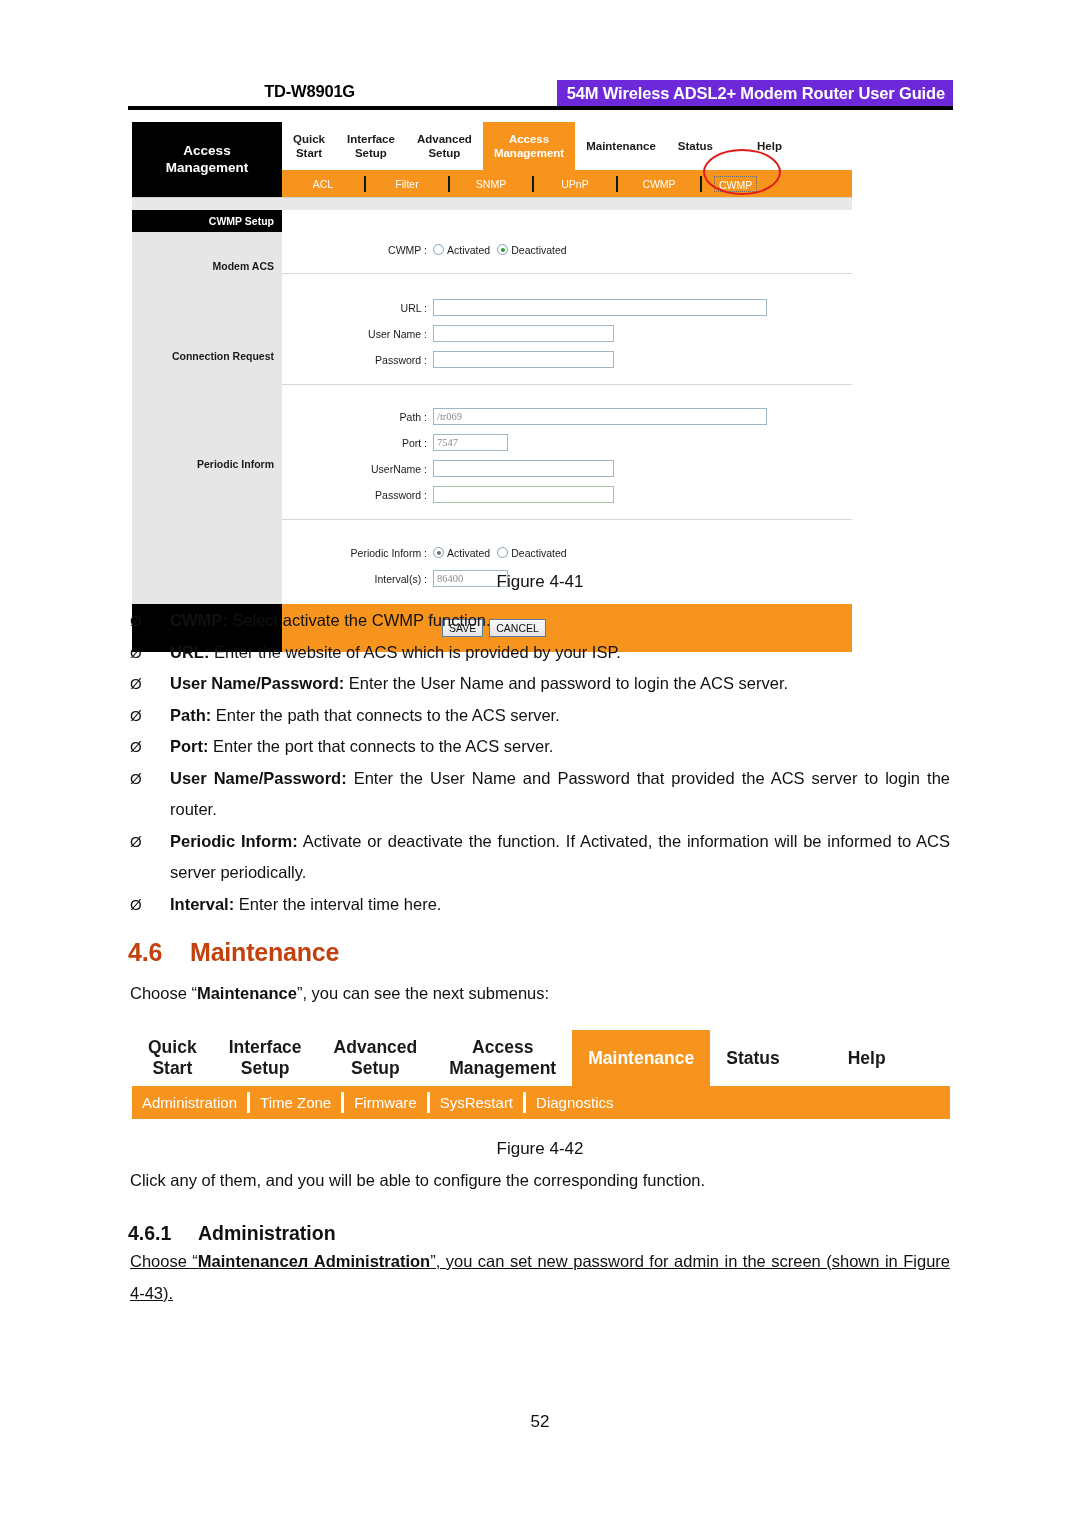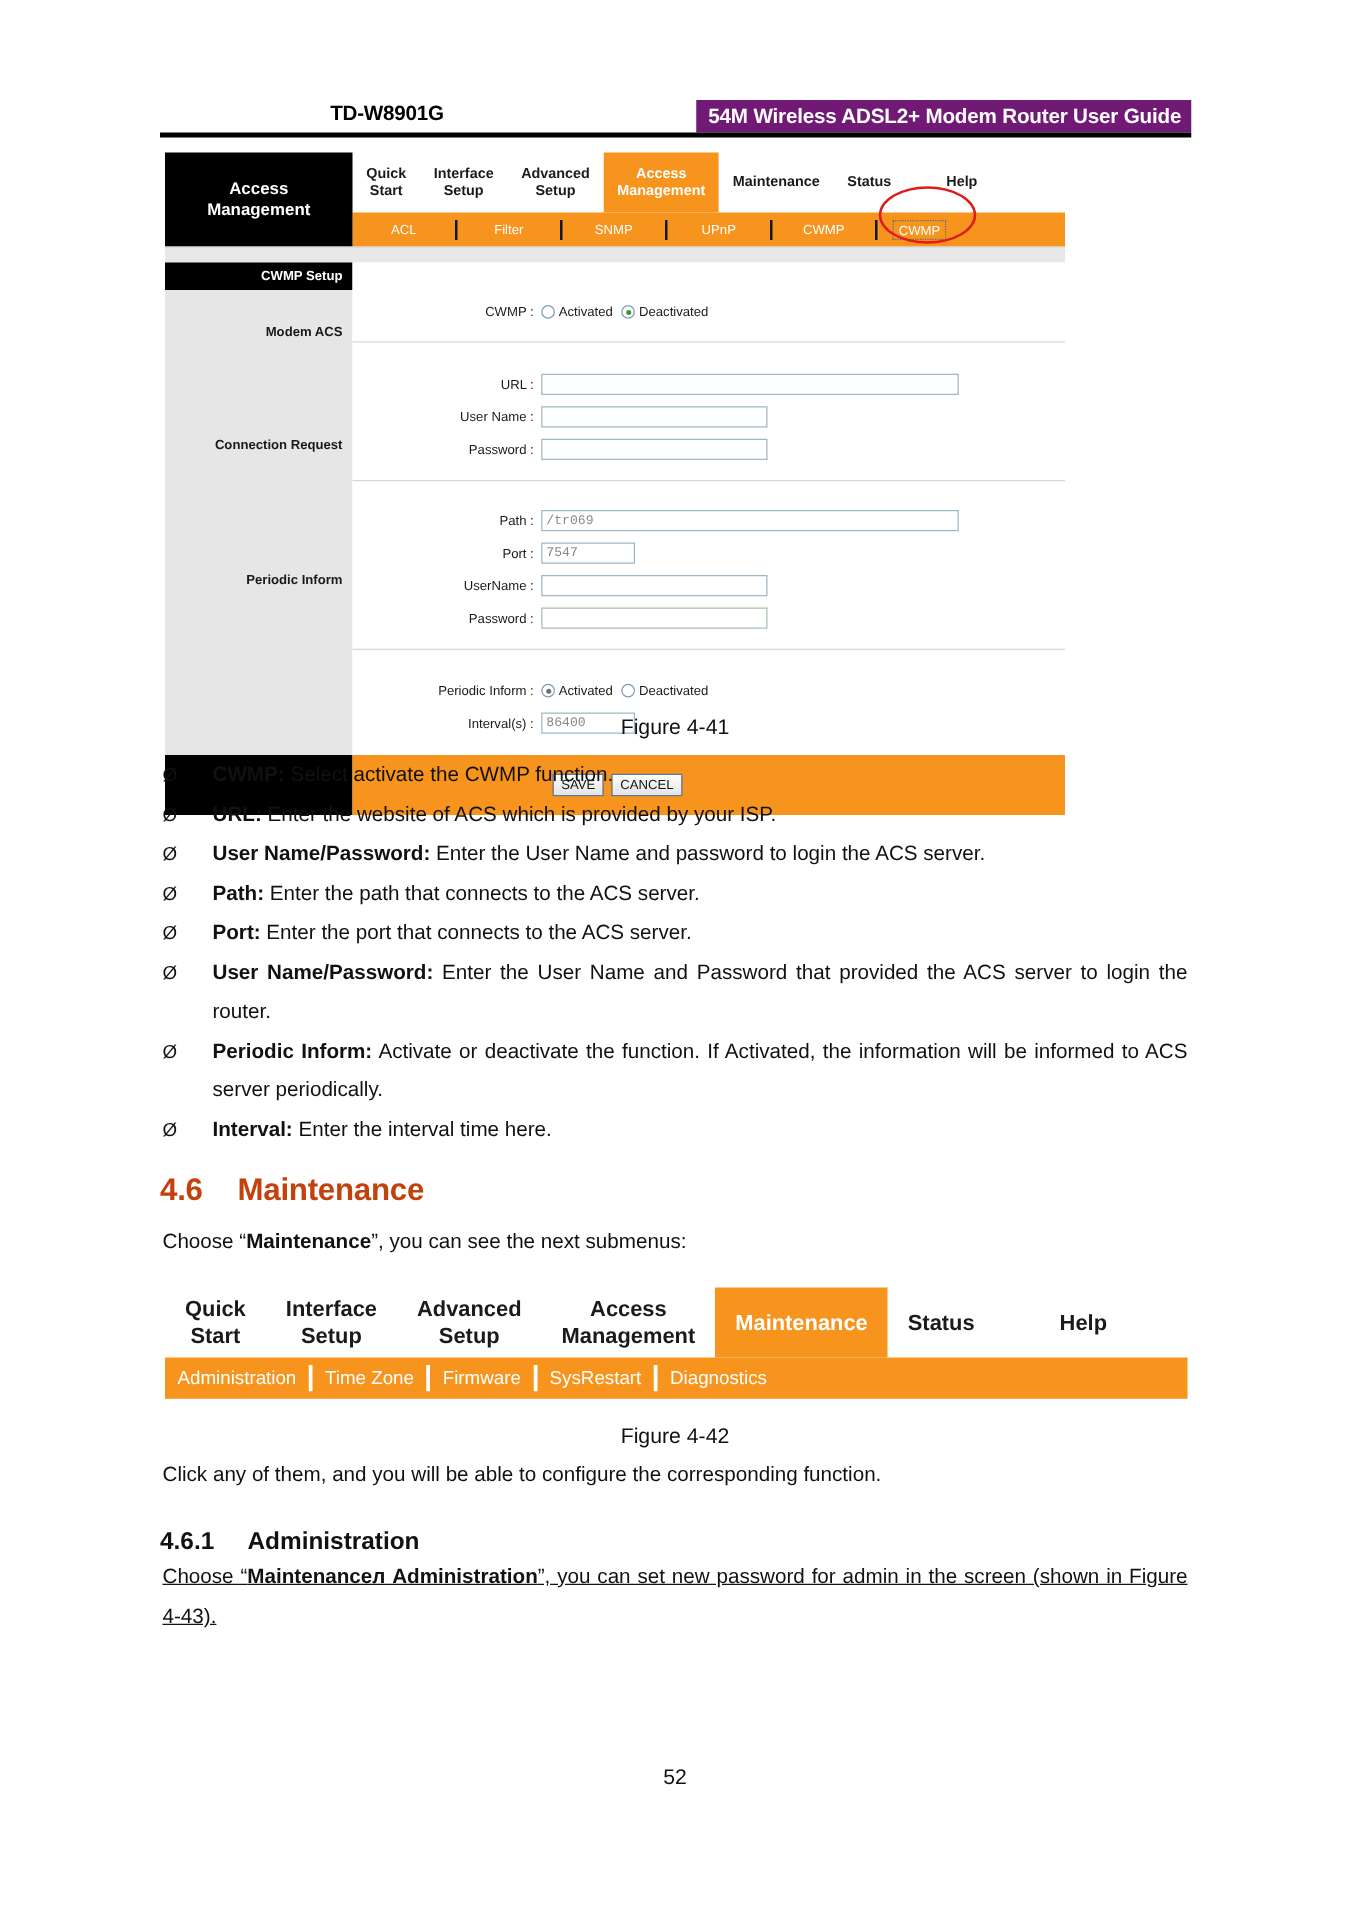--- a/index.html
+++ b/index.html
@@ -30,21 +30,21 @@
     font-weight: bold;
     color: #000;
     letter-spacing: -0.2px;
     white-space: nowrap;
   }
   .hdr-band {
     position: absolute;
     right: 0;
     top: 0;
     height: 26px;
-    background: #701a75;
+    background: #6d28d9;
     color: #fff;
     font-size: 16.5px;
     font-weight: bold;
     line-height: 26px;
     padding: 0 8px 0 10px;
     letter-spacing: -0.15px;
     white-space: nowrap;
   }
   .hdr-rule {
     position: absolute;
@@ -200,21 +200,21 @@
     margin: 0;
   }
   .txtbox {
     border: 1px solid #9fb6c4;
     background: #fff;
     height: 17px;
     font-size: 10.5px;
     color: #8a8a8a;
     padding: 0 3px;
     line-height: 15px;
-    font-family: Liberation Mono, monospace;
+    font-family: Liberation Serif, serif;
   }
   .txtbox.w-url   { width: 334px; }
   .txtbox.w-user  { width: 181px; }
   .txtbox.w-path  { width: 334px; }
   .txtbox.w-port  { width: 75px; }
   .txtbox.w-intv  { width: 75px; }
   .radio-wrap {
     display: inline-flex;
     align-items: center;
     gap: 3px;

